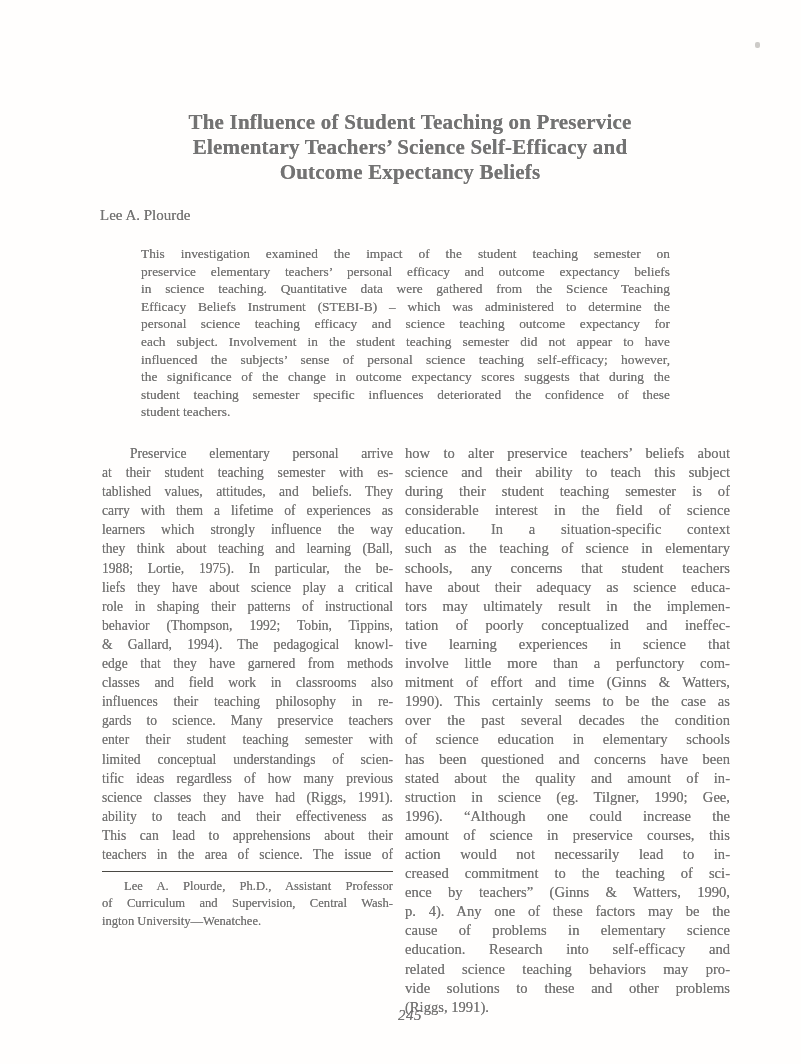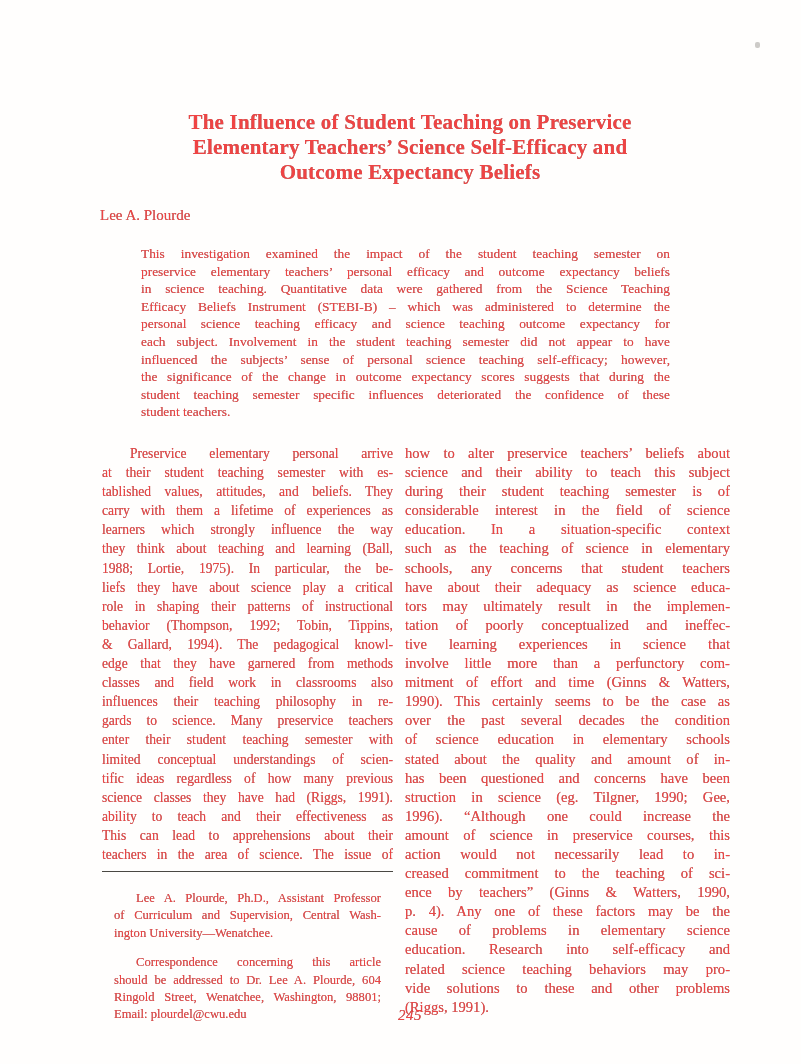--- a/index.html
+++ b/index.html
@@ -2,21 +2,21 @@
 <html><head>
 <meta charset="utf-8">
 <style>
   html, body { margin: 0; padding: 0; background: #ffffff; }
   .page {
     position: relative;
     width: 801px;
     height: 1064px;
     background: #fffefd;
     font-family: "Liberation Serif", "DejaVu Serif", serif;
-    color: #ef4444;
+    color: #737373;
     overflow: hidden;
     text-shadow: 0 0 0.5px rgba(40,38,35,0.55);
   }
   .abs { position: absolute; }
 
   
   .jline {
     text-align: justify;
     text-align-last: justify;
     overflow: hidden;
@@ -49,21 +49,21 @@
   .leftcol  { left: 102px; width: 291px; font-size: 13.6px; line-height: 19.1px; }
   .rightcol { left: 405px; width: 325px; font-size: 14.6px; line-height: 19.1px; }
 
   .foot-rule {
     top: 871px; left: 102px; width: 291px; height: 0;
     border-top: 1.4px solid #4a4843;
   }
 
   .footnote { top: 878px; left: 102px; width: 291px; font-size: 12.6px; line-height: 17.4px; }
   .footnote .jline { height: 17.4px; }
-  .footnote .fn-para { margin: 12px; }
+  .footnote .fn-para { margin: 0; }
 
   .pagenum {
     top: 1007px; left: 378px; width: 44px;
     font-size: 15px; font-style: italic; letter-spacing: 0.5px; text-align: right;
   }
 
   .speck {
     top: 42px; left: 755px; width: 5px; height: 6px;
     background: #bcbab6; border-radius: 2px; opacity: 0.75;
   }
@@ -131,22 +131,22 @@
       <div class="jline">schools, any concerns that student teachers</div>
       <div class="jline">have about their adequacy as science educa-</div>
       <div class="jline">tors may ultimately result in the implemen-</div>
       <div class="jline">tation of poorly conceptualized and ineffec-</div>
       <div class="jline">tive learning experiences in science that</div>
       <div class="jline">involve little more than a perfunctory com-</div>
       <div class="jline">mitment of effort and time (Ginns &amp; Watters,</div>
       <div class="jline">1990). This certainly seems to be the case as</div>
       <div class="jline">over the past several decades the condition</div>
       <div class="jline">of science education in elementary schools</div>
+      <div class="jline">has been questioned and concerns have been</div>
       <div class="jline">stated about the quality and amount of in-</div>
-      <div class="jline">has been questioned and concerns have been</div>
       <div class="jline">struction in science (eg. Tilgner, 1990; Gee,</div>
       <div class="jline">1996). “Although one could increase the</div>
       <div class="jline">amount of science in preservice courses, this</div>
       <div class="jline">action would not necessarily lead to in-</div>
       <div class="jline">creased commitment to the teaching of sci-</div>
       <div class="jline">ence by teachers” (Ginns &amp; Watters, 1990,</div>
       <div class="jline">p. 4). Any one of these factors may be the</div>
       <div class="jline">cause of problems in elementary science</div>
       <div class="jline">education. Research into self-efficacy and</div>
       <div class="jline">related science teaching behaviors may pro-</div>
@@ -155,23 +155,17 @@
     </div>
 
   <div class="abs foot-rule"></div>
 
   <div class="abs footnote">
     <div class="fn-para para-end indent-note">
         <div class="jline">Lee A. Plourde, Ph.D., Assistant Professor</div>
         <div class="jline">of Curriculum and Supervision, Central Wash-</div>
         <div class="jline">ington University—Wenatchee.</div>
       </div>
-    <div class="fn-para para-end indent-note">
-        <div class="jline">Correspondence concerning this article</div>
-        <div class="jline">should be addressed to Dr. Lee A. Plourde, 604</div>
-        <div class="jline">Ringold Street, Wenatchee, Washington, 98801;</div>
-        <div class="jline">Email: plourdel@cwu.edu</div>
-      </div>
   </div>
 
   <div class="abs pagenum">245</div>
 
 </div>
 
 </body></html>

